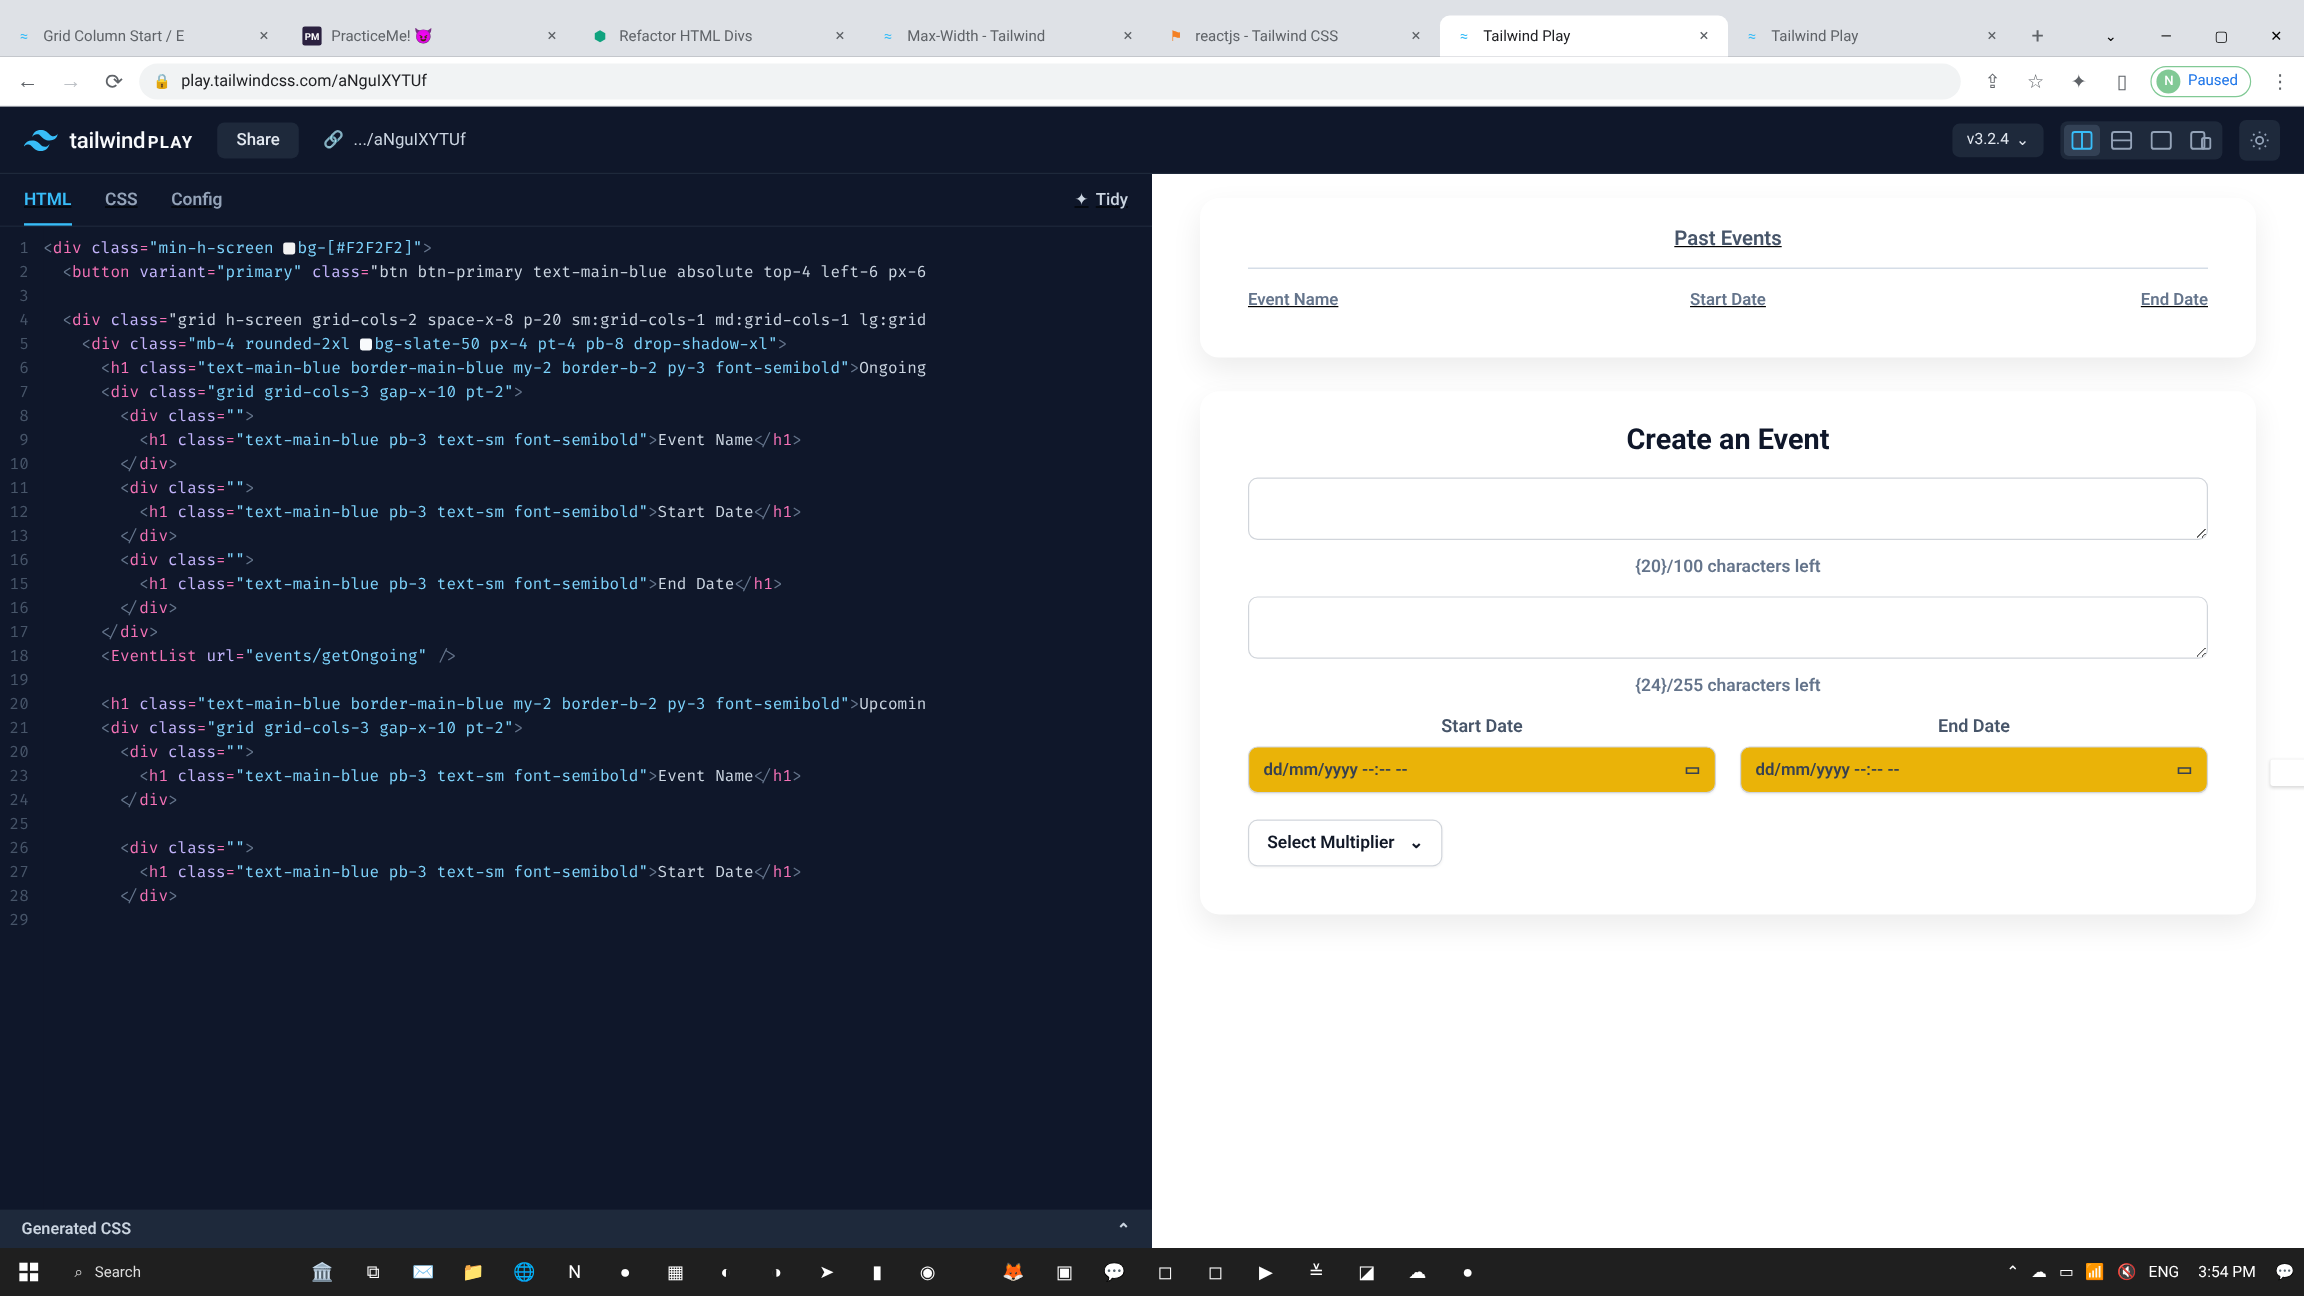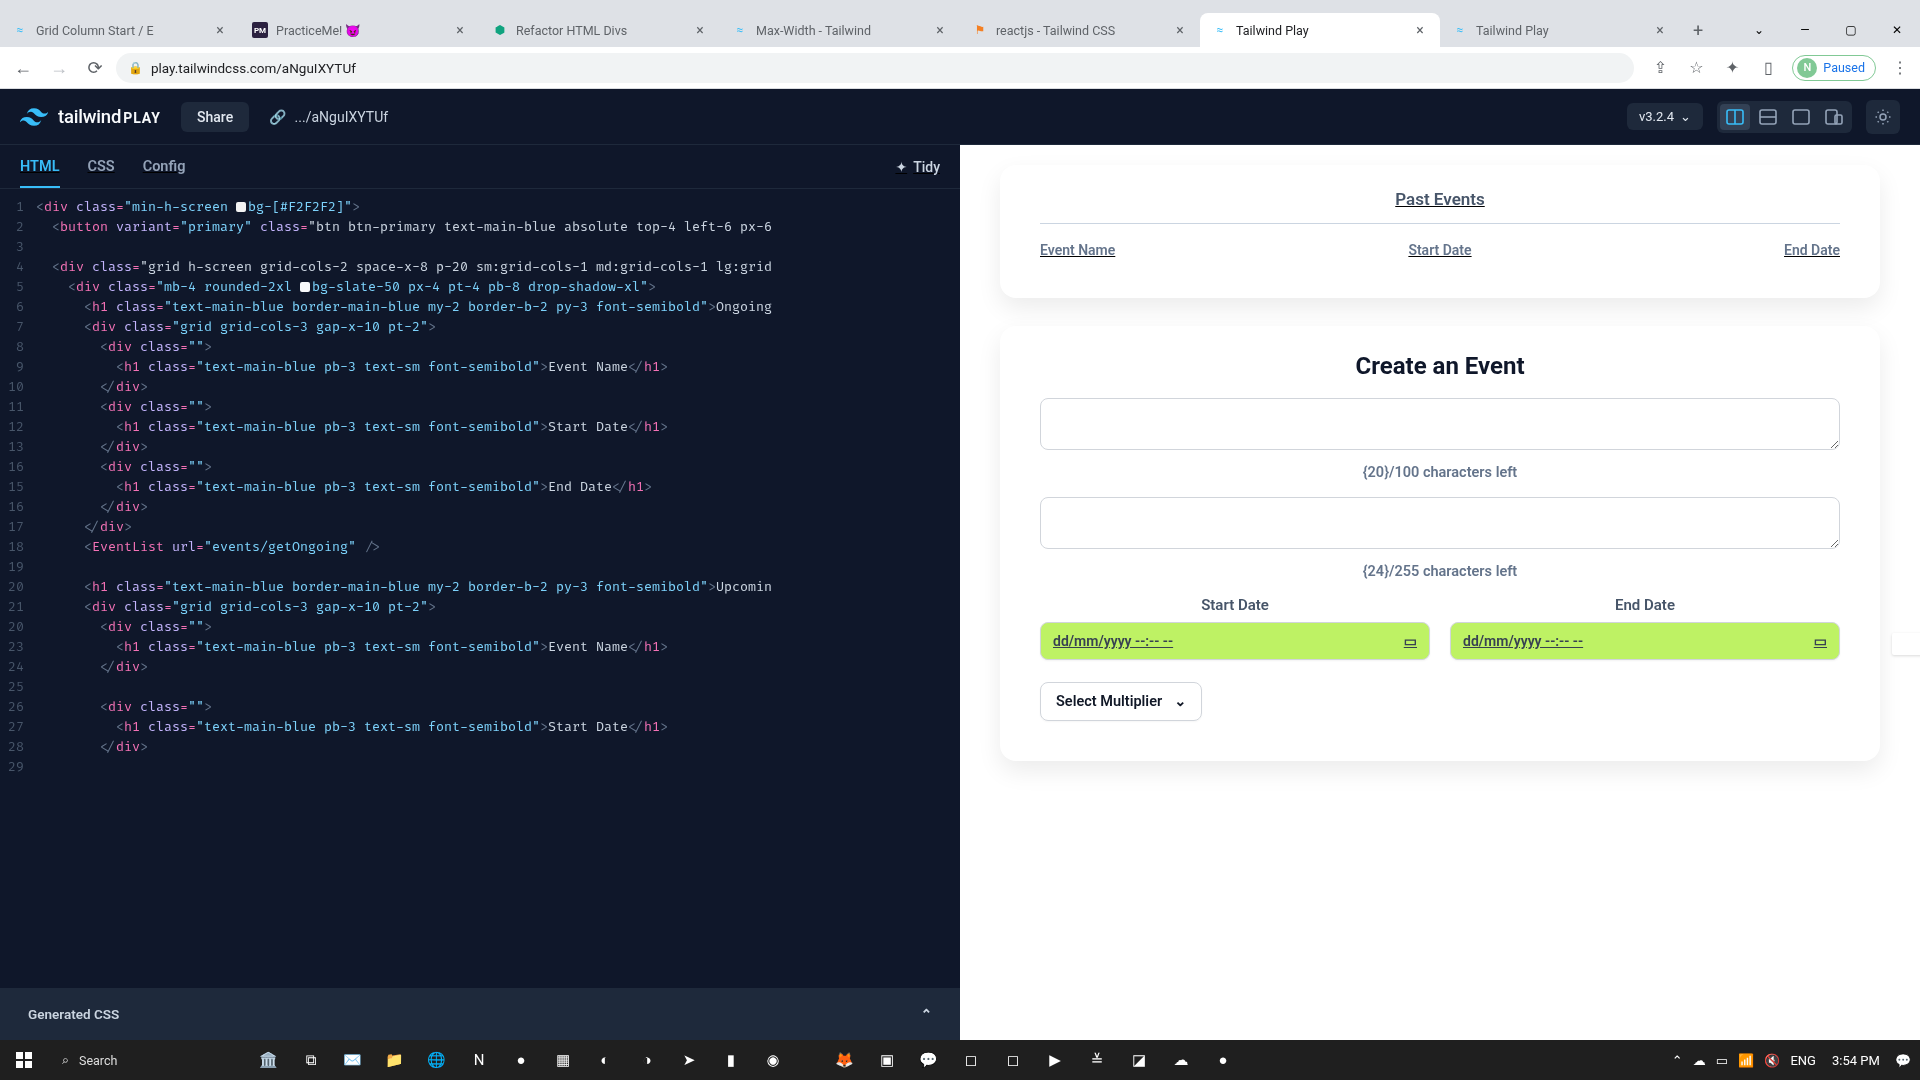--- a/index.html
+++ b/index.html
@@ -56,39 +56,39 @@
 .gutter { background: #0f172a; color: #475569; text-align: right; padding: 8px 12px 8px 8px; line-height: 20px; user-select: none; }
 .code { padding: 8px 0; line-height: 20px; white-space: pre; color: #cbd5e1; overflow: hidden; flex: 1; }
 .code .line { height: 20px; }
 .t-punc { color: #64748b; }
 .t-tag { color: #f472b6; }
 .t-attr { color: #c4b5fd; }
 .t-eq { color: #f472b6; }
 .t-str { color: #7dd3fc; }
 .color-swatch { display: inline-block; width: 10px; height: 10px; vertical-align: middle; margin-right: 2px; border-radius: 2px; }
 
-.gen-css { height: 52px; background: #1e293b; color: #cbd5e1; display: flex; align-items: center; padding: 0 28px; font-size: 13.5px; font-weight: 600; justify-content: space-between; }
+.gen-css { height: 32px; background: #1e293b; color: #cbd5e1; display: flex; align-items: center; padding: 0 18px; font-size: 13.5px; font-weight: 600; justify-content: space-between; }
 
 .preview-pane { width: 50%; background: #fff; overflow-y: auto; position: relative; }
 .preview-inner { padding: 0 40px 40px; }
 .card { background: #fff; border-radius: 16px; box-shadow: 0 10px 25px rgba(0,0,0,0.08); padding: 24px 40px 40px; margin-bottom: 28px; text-decoration: underline; }
 .card-title { text-align: center; color: #475569; font-size: 17px; font-weight: 600; padding-bottom: 14px; border-bottom: 1px solid #cbd5e1; margin-bottom: 18px; }
 .col-headers { display: grid; grid-template-columns: 1fr 1fr 1fr; gap: 20px; }
 .col-headers div { color: #64748b; font-size: 14px; font-weight: 600; text-align: center; }
 .col-headers div:first-child { text-align: left; }
 .col-headers div:last-child { text-align: right; }
 .form-card { background: #fff; border-radius: 16px; box-shadow: 0 10px 25px rgba(0,0,0,0.08); padding: 26px 40px 40px; }
 .form-title { text-align: center; font-size: 24px; font-weight: 700; color: #0f172a; margin-bottom: 18px; }
 .ta { width: 100%; border: 1px solid #d1d5db; border-radius: 8px; padding: 12px; font-family: inherit; font-size: 14px; resize: vertical; }
 .ta1 { height: 52px; }
 .ta2 { height: 52px; }
 .char-count { text-align: center; color: #64748b; font-size: 14.5px; font-weight: 600; margin: 10px 0 16px; }
 .date-row { display: grid; grid-template-columns: 1fr 1fr; gap: 20px; }
 .date-group label { display: block; text-align: center; color: #475569; font-size: 15px; font-weight: 600; margin-bottom: 8px; }
-.date-input { width: 100%; border: 1px solid #d1d5db; border-radius: 8px; padding: 10px 12px; font-size: 14px; font-weight: 600; color: #374151; box-shadow: 0 1px 2px rgba(0,0,0,0.05); display: flex; align-items: center; justify-content: space-between; background: #bef264; text-decoration: underline; }
+.date-input { width: 100%; border: 1px solid #d1d5db; border-radius: 8px; padding: 10px 12px; font-size: 14px; font-weight: 600; color: #374151; box-shadow: 0 1px 2px rgba(0,0,0,0.05); display: flex; align-items: center; justify-content: space-between; background: #eab308; }
 .date-input .ph { color: #374151; }
 .select-box { margin-top: 22px; border: 1px solid #d1d5db; border-radius: 8px; padding: 10px 15px; font-size: 14.5px; font-weight: 600; color: #111827; display: inline-flex; align-items: center; gap: 12px; box-shadow: 0 1px 2px rgba(0,0,0,0.04); cursor: pointer; }
 .mult-input { margin-top: 22px; width: 100%; border: 1px solid #e5e7eb; background: #f3f4f6; border-radius: 8px; padding: 12px 14px; font-size: 14.5px; color: #9ca3af; font-weight: 500; }
 .white-float { position: absolute; right: -8px; top: 488px; width: 36px; height: 22px; background: #fff; box-shadow: 0 1px 3px rgba(0,0,0,0.15); border-radius: 2px; }
 
 
 .taskbar { height: 40px; background: #1f1f1f; display: flex; align-items: center; color: #fff; font-size: 12.5px; }
 .start-btn { width: 48px; height: 40px; display: flex; align-items: center; justify-content: center; cursor: pointer; }
 .search-box { display: flex; align-items: center; gap: 10px; padding: 0 14px; height: 40px; color: #ddd; cursor: text; width: 200px; }
 .task-icons { display: flex; align-items: center; }

